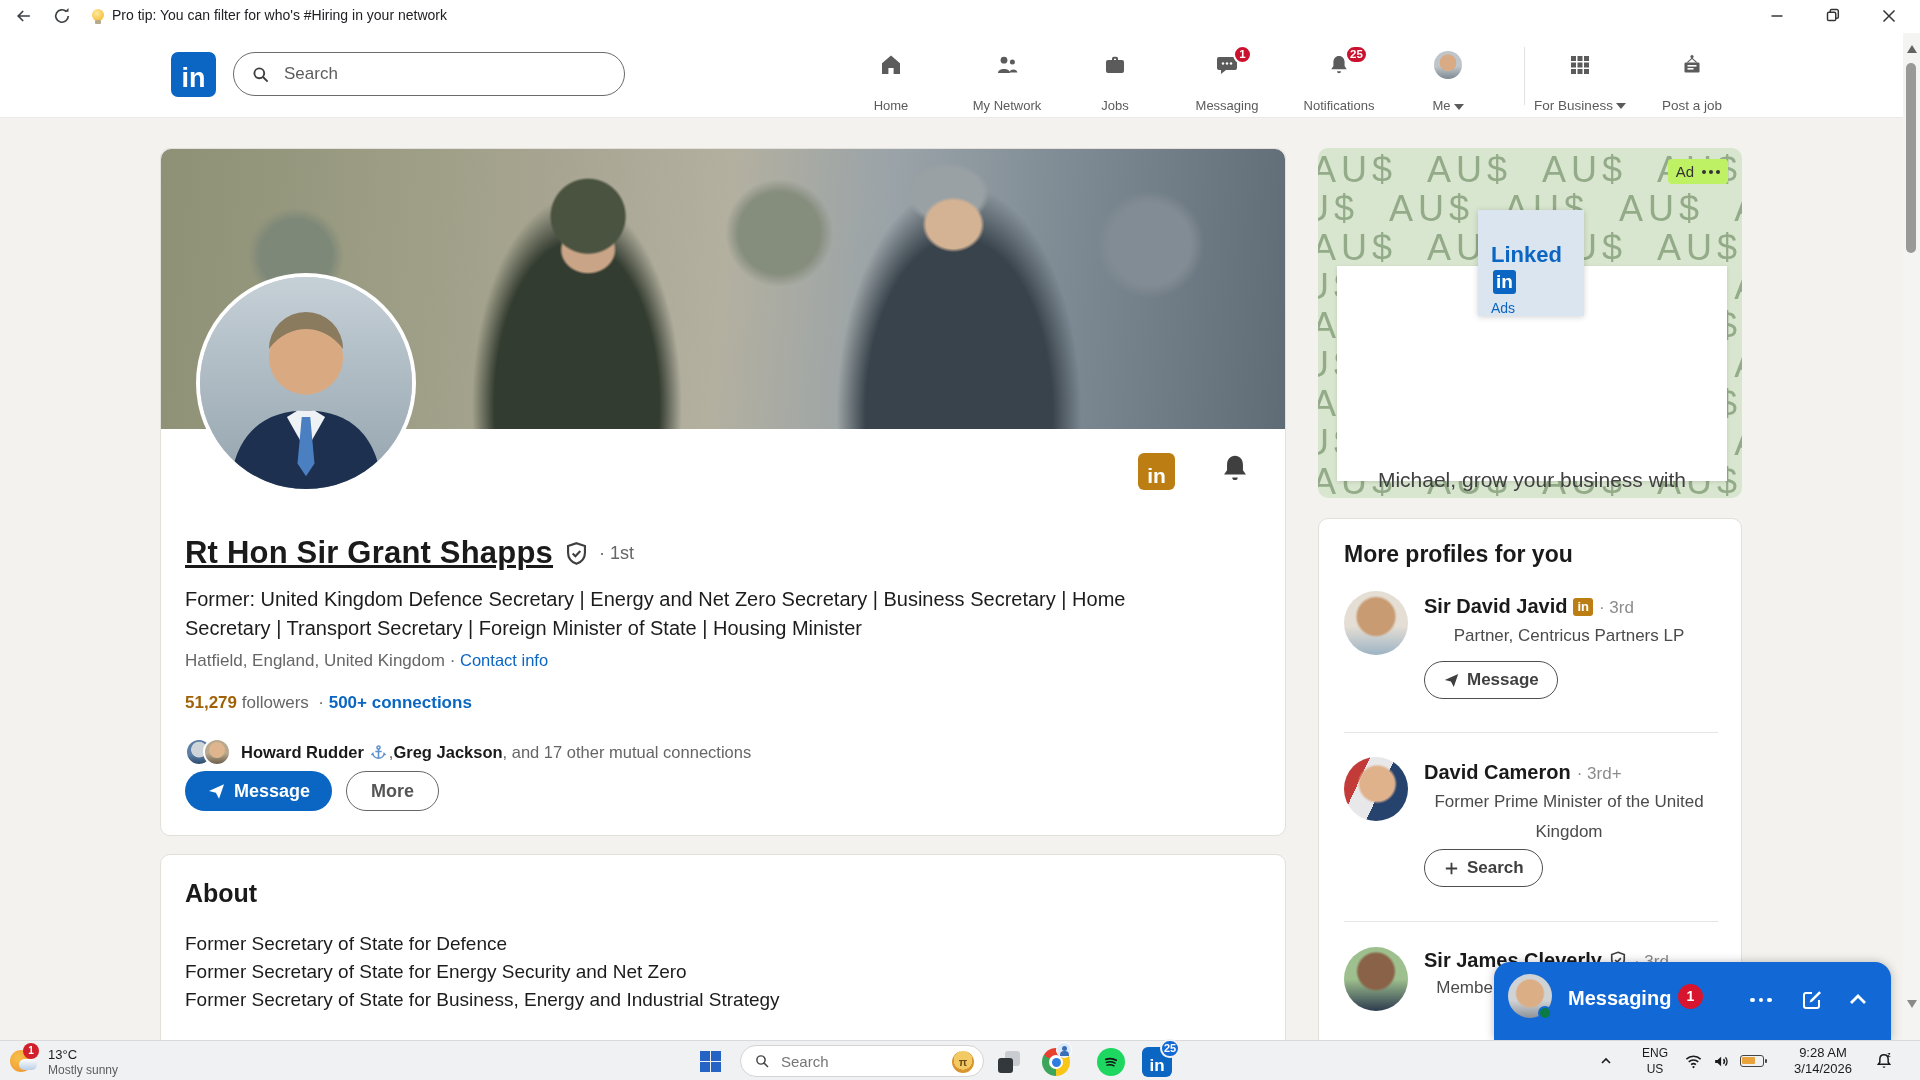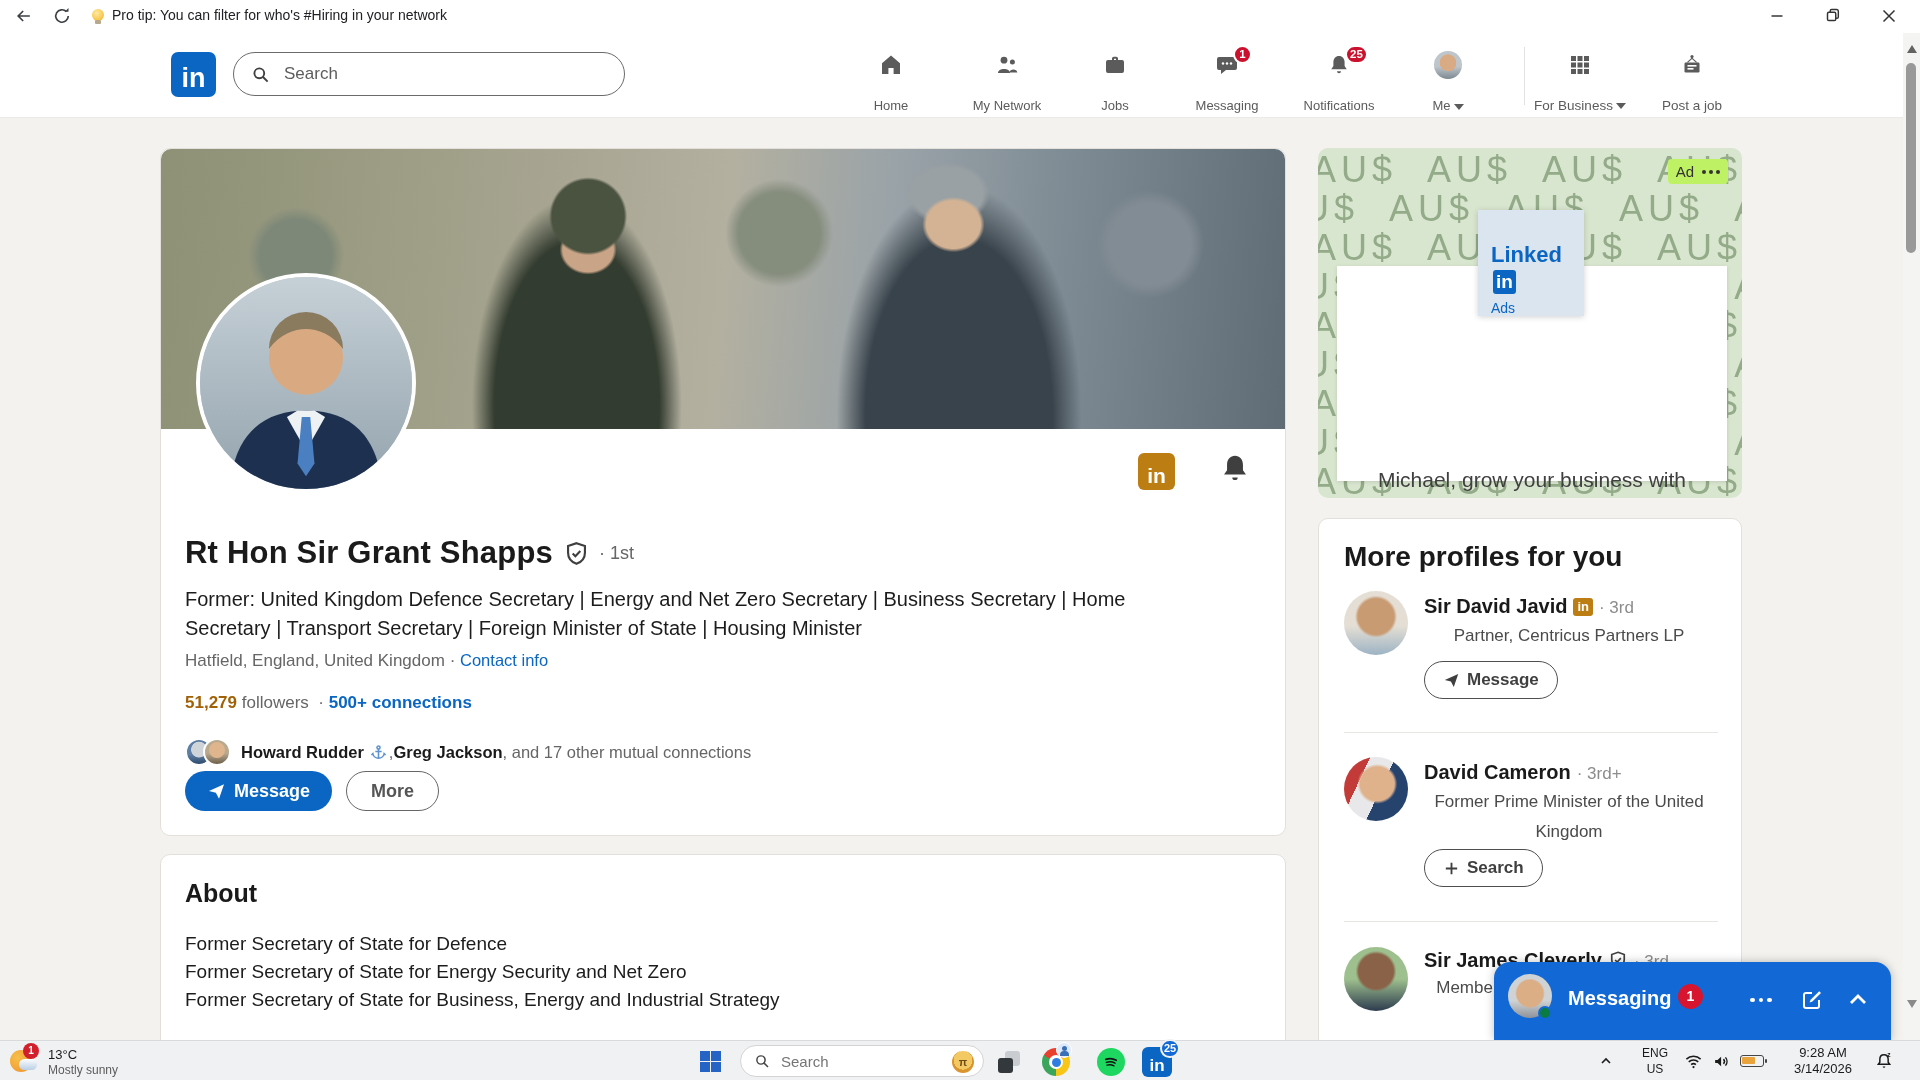--- a/index.html
+++ b/index.html
@@ -49,21 +49,21 @@
       radial-gradient(ellipse 70px 52px at 70% 16%,#9aa1a4 0 50%,transparent 60%),
       radial-gradient(ellipse 170px 320px at 71% 95%,#39434b 0 55%,transparent 72%),
       radial-gradient(ellipse 90px 90px at 55% 30%,#858d7d 0 45%,transparent 60%),
       radial-gradient(ellipse 80px 80px at 12% 38%,#7e8878 0 45%,transparent 60%),
       radial-gradient(ellipse 90px 90px at 88% 34%,#828c94 0 45%,transparent 60%),
       linear-gradient(95deg,#8e9176 0%,#9c9d84 20%,#aaa795 38%,#b3b0a0 50%,#9aa3a8 64%,#7d8a93 80%,#606c75 100%);}
   .pavatar{position:absolute;left:35px;top:124px;width:220px;height:220px;border-radius:50%;border:4px solid #fff;overflow:hidden;background:#b9c5cd;}
   .gold-in{position:absolute;left:977px;top:304px;width:37px;height:37px;border-radius:6px;background:#bc7d12;color:#fff;font-weight:700;font-size:21px;display:flex;align-items:flex-end;justify-content:center;padding-bottom:4px;line-height:1;}
   .pbell{position:absolute;left:1056px;top:302px;width:36px;height:36px;color:#3f3f3f;}
   .name-row{position:absolute;left:24px;top:384px;height:40px;display:flex;align-items:center;}
-  .pname{font-size:31px;font-weight:600;color:#1a1a1a;letter-spacing:.2px;}
+  .pname{font-size:31px;font-weight:600;color:#1a1a1a;letter-spacing:.2px;text-decoration:underline;}
   .vshield{width:27px;height:27px;margin-left:10px;color:#3f3f3f;}
   .pdegree{font-size:18px;color:#666;margin-left:9px;}
   .pheadline{position:absolute;left:24px;top:436px;width:1000px;font-size:20px;line-height:29px;color:#1c1c1c;}
   .ploc-row{position:absolute;left:24px;top:502px;font-size:17px;color:#666;}
   .ploc-row .blue-link{color:#0a66c2;font-weight:400;font-size:16.5px;}
   .pfoll-row{position:absolute;left:24px;top:544px;font-size:17px;color:#666;}
   .pfoll-row .cnt{color:#a16207;font-weight:600;}
   .pfoll-row .blue-link{color:#0a66c2;font-weight:700;}
   .mutual-row{position:absolute;left:24px;top:588px;height:30px;display:flex;align-items:center;font-size:16.5px;color:#666;cursor:pointer;}
   .mutual-row b{color:#1a1a1a;font-weight:600;}
@@ -89,21 +89,21 @@
   .dots3 i{width:4px;height:4px;border-radius:50%;background:#333;}
   .ad-white{position:absolute;left:19px;top:118px;width:390px;height:215px;background:#fff;box-shadow:0 1px 4px rgba(0,0,0,.12);}
   .ad-logo{position:absolute;left:160px;top:62px;width:106px;height:106px;background:#dbe5f0;box-shadow:0 1px 6px rgba(0,0,0,.18);padding:32px 0 0 13px;}
   .ad-logo .lk{font-size:22px;font-weight:700;color:#0a66c2;}
   .ad-logo .lk .sq{display:inline-block;background:#0a66c2;color:#fff;border-radius:3px;padding:1px 3px;margin-left:2px;font-size:19px;}
   .ad-logo .ads{font-size:14px;color:#0a66c2;margin-top:6px;}
   .ad-headline{position:absolute;left:25px;top:200px;width:340px;text-align:center;font-size:21px;line-height:28px;color:#404040;}
 
   
   .profiles-card{left:1318px;top:518px;width:424px;height:562px;overflow:hidden;}
-  .mp-title{position:absolute;left:25px;top:22px;font-size:28px;font-weight:600;color:#1a1a1a;}
+  .mp-title{position:absolute;left:25px;top:22px;font-size:23px;font-weight:600;color:#1a1a1a;}
   .mp-av{position:absolute;left:25px;width:64px;height:64px;border-radius:50%;}
   .av-sajid{background:radial-gradient(circle at 50% 40%,#c99b73 0 36%,transparent 42%),linear-gradient(180deg,#e4ded4 0 55%,#9db3c4 100%);}
   .av-cameron{background:radial-gradient(circle at 52% 42%,#e0b28c 0 34%,transparent 40%),linear-gradient(115deg,#c23b38 0 28%,#e8e8ea 28% 55%,#26436e 55% 100%);}
   .av-cleverly{background:radial-gradient(circle at 50% 38%,#8a6248 0 34%,transparent 40%),linear-gradient(180deg,#9ec08e 0 50%,#2d3b4e 100%);}
   .mp-name{position:absolute;left:105px;font-size:20px;font-weight:600;color:#1a1a1a;white-space:nowrap;}
   .mp-deg{font-size:17px;color:#8c8c8c;font-weight:400;margin-left:6px;}
   .mp-prem{display:inline-block;background:#bc7d12;color:#fff;font-size:13px;font-weight:700;border-radius:3px;padding:1px 4px 2px;margin-left:6px;vertical-align:2px;}
   .mp-sub{position:absolute;left:105px;width:290px;font-size:17px;line-height:30px;color:#4b4b4b;text-align:center;}
   .mp-btn{position:absolute;left:105px;height:38px;border-radius:19px;border:1.5px solid #4f4f4f;background:#fff;color:#3f3f3f;font-size:17px;font-weight:600;display:flex;align-items:center;gap:7px;padding:0 18px;cursor:pointer;}
   .mp-div{position:absolute;left:25px;width:374px;height:1px;background:#e8e6e3;}

